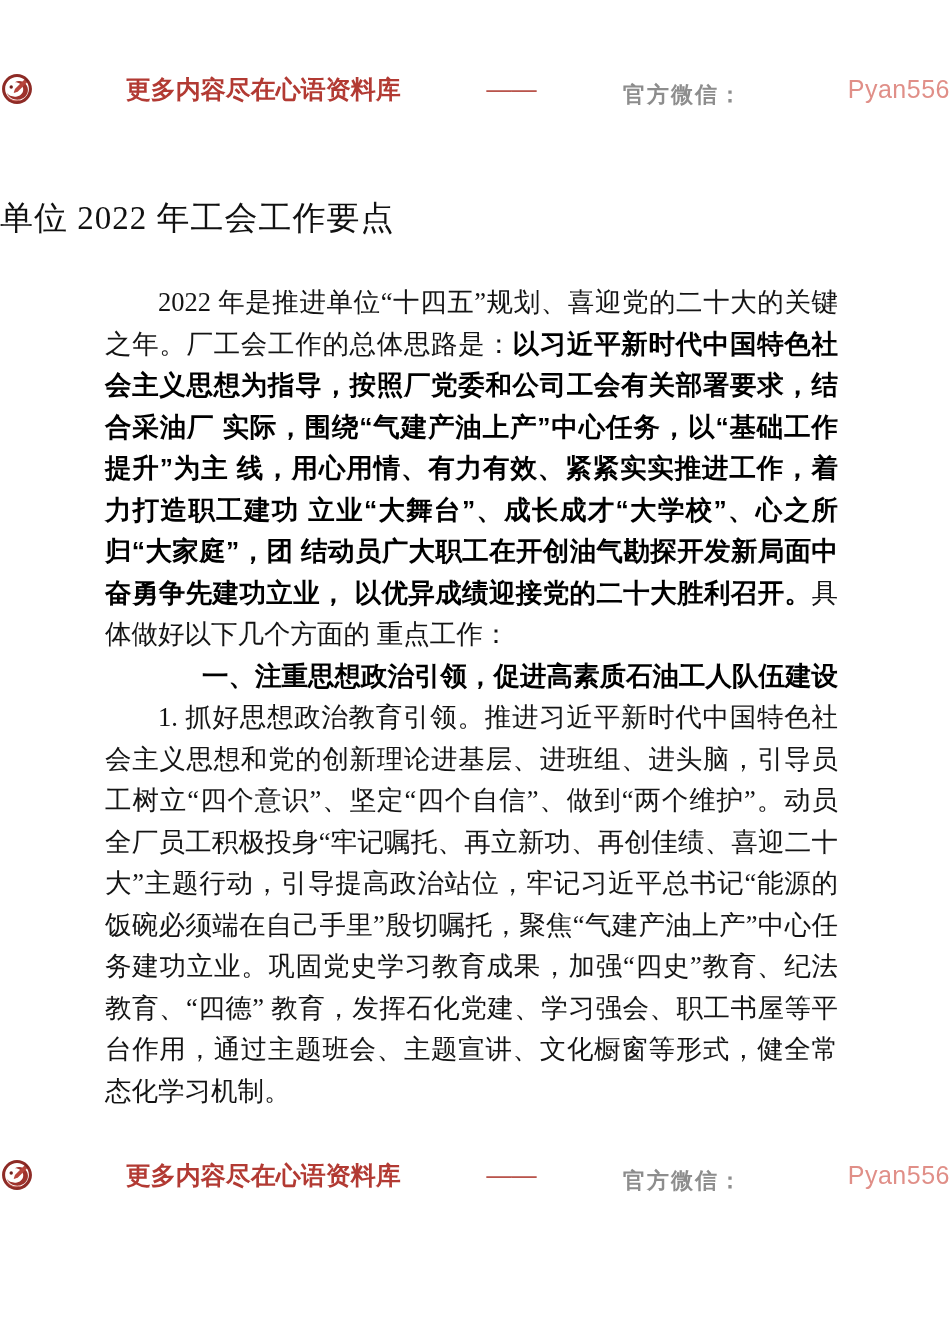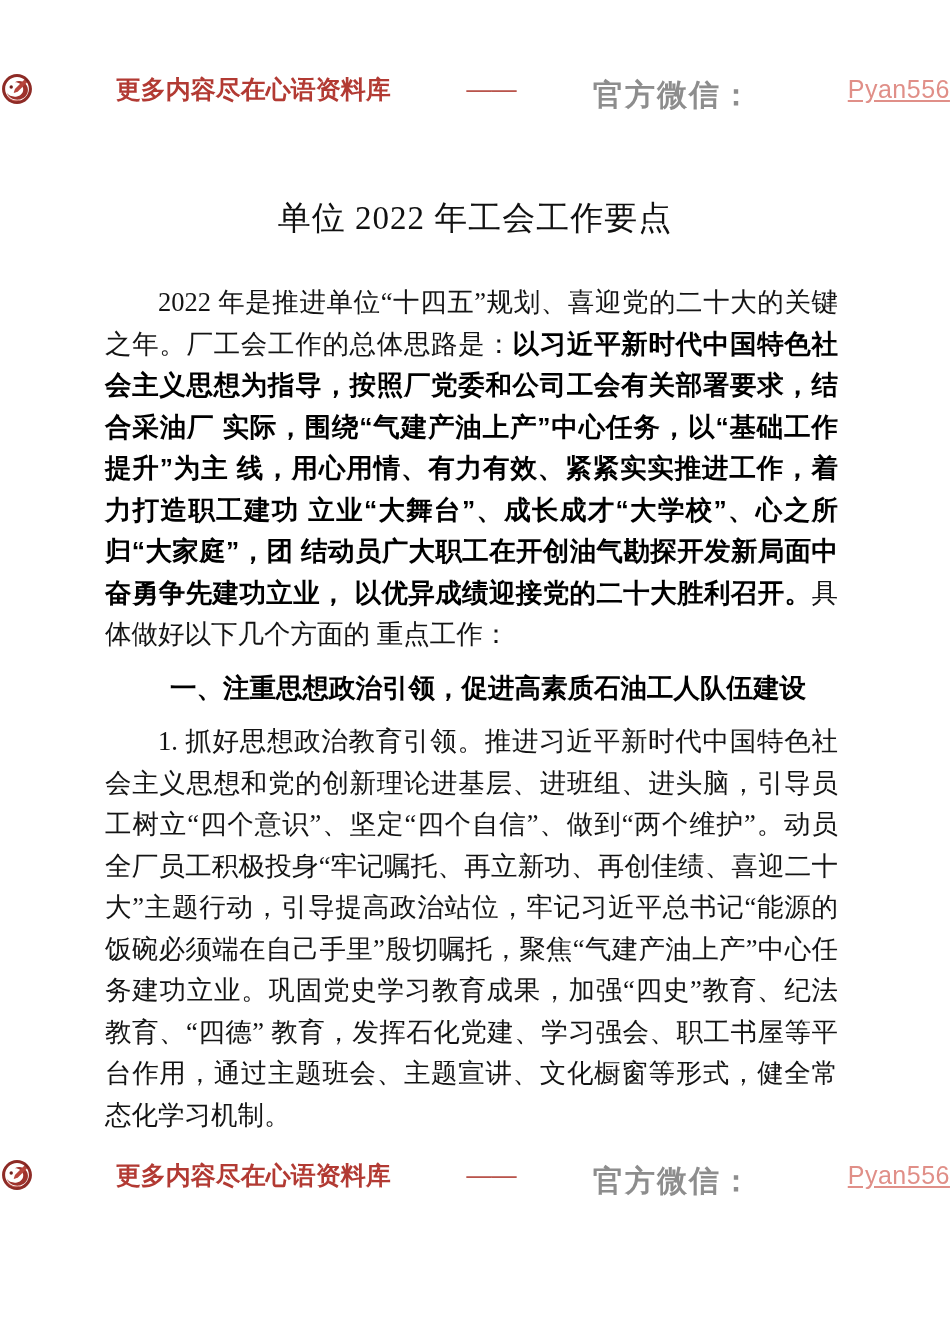--- a/index.html
+++ b/index.html
@@ -55,42 +55,40 @@
   .wm-dash {
     color: #b9544c;
     font-family: "Liberation Serif", "DejaVu Serif", serif;
     font-weight: 700;
     font-size: 25px;
   }
   .wm-gray {
     color: #8d8d8d;
     font-family: "Liberation Serif", "DejaVu Serif", serif;
     font-weight: 700;
-    font-size: 30px;
+    font-size: 22px;
     letter-spacing: 2px;
     margin-left: 1px;
     margin-top: 12px;
   }
   .wm-handle {
     color: #e08f88;
     font-family: "Liberation Sans", "DejaVu Sans", sans-serif;
     font-weight: 400;
     font-size: 25px;
     letter-spacing: 0.5px;
     margin-left: 19px;
-    text-decoration: underline;
   }
 
   
   .doc-title {
     position: absolute;
     left: 0;
     top: 196px;
     width: 950px;
-    text-align: center;
     font-family: "Liberation Serif", "DejaVu Serif", serif;
     font-size: 33px;
     font-weight: 400;
     letter-spacing: 1px;
     color: #111111;
   }
 
   .content {
     position: absolute;
     left: 105px;
@@ -109,28 +107,28 @@
     text-indent: 2em;
   }
 
   p.para .b {
     font-family: "Liberation Sans", "DejaVu Sans", sans-serif;
     font-weight: 700;
     color: #000000;
   }
 
   h2.section-heading {
-    margin: 12px;
+    margin: 0;
     font-size: 26.5px;
     line-height: 41.5px;
     font-family: "Liberation Sans", "DejaVu Sans", sans-serif;
     font-weight: 700;
     color: #000000;
     text-indent: 2em;
-    text-align: left;
+    text-align: right;
   }
 </style>
 </head>
 <body>
 
 <div class="page">
 
   <div class="watermark watermark-top">
     <svg class="wm-logo" viewBox="0 0 100 100" aria-hidden="true">
       <path d="M50 6 C26 6 6 26 6 50 C6 74 26 94 50 94 C74 94 94 74 94 50 C94 26 74 6 50 6 Z M50 15 C69 15 85 31 85 50 C85 69 69 85 50 85 C31 85 15 69 15 50 C15 31 31 15 50 15 Z" fill="#8e2b26"></path>

